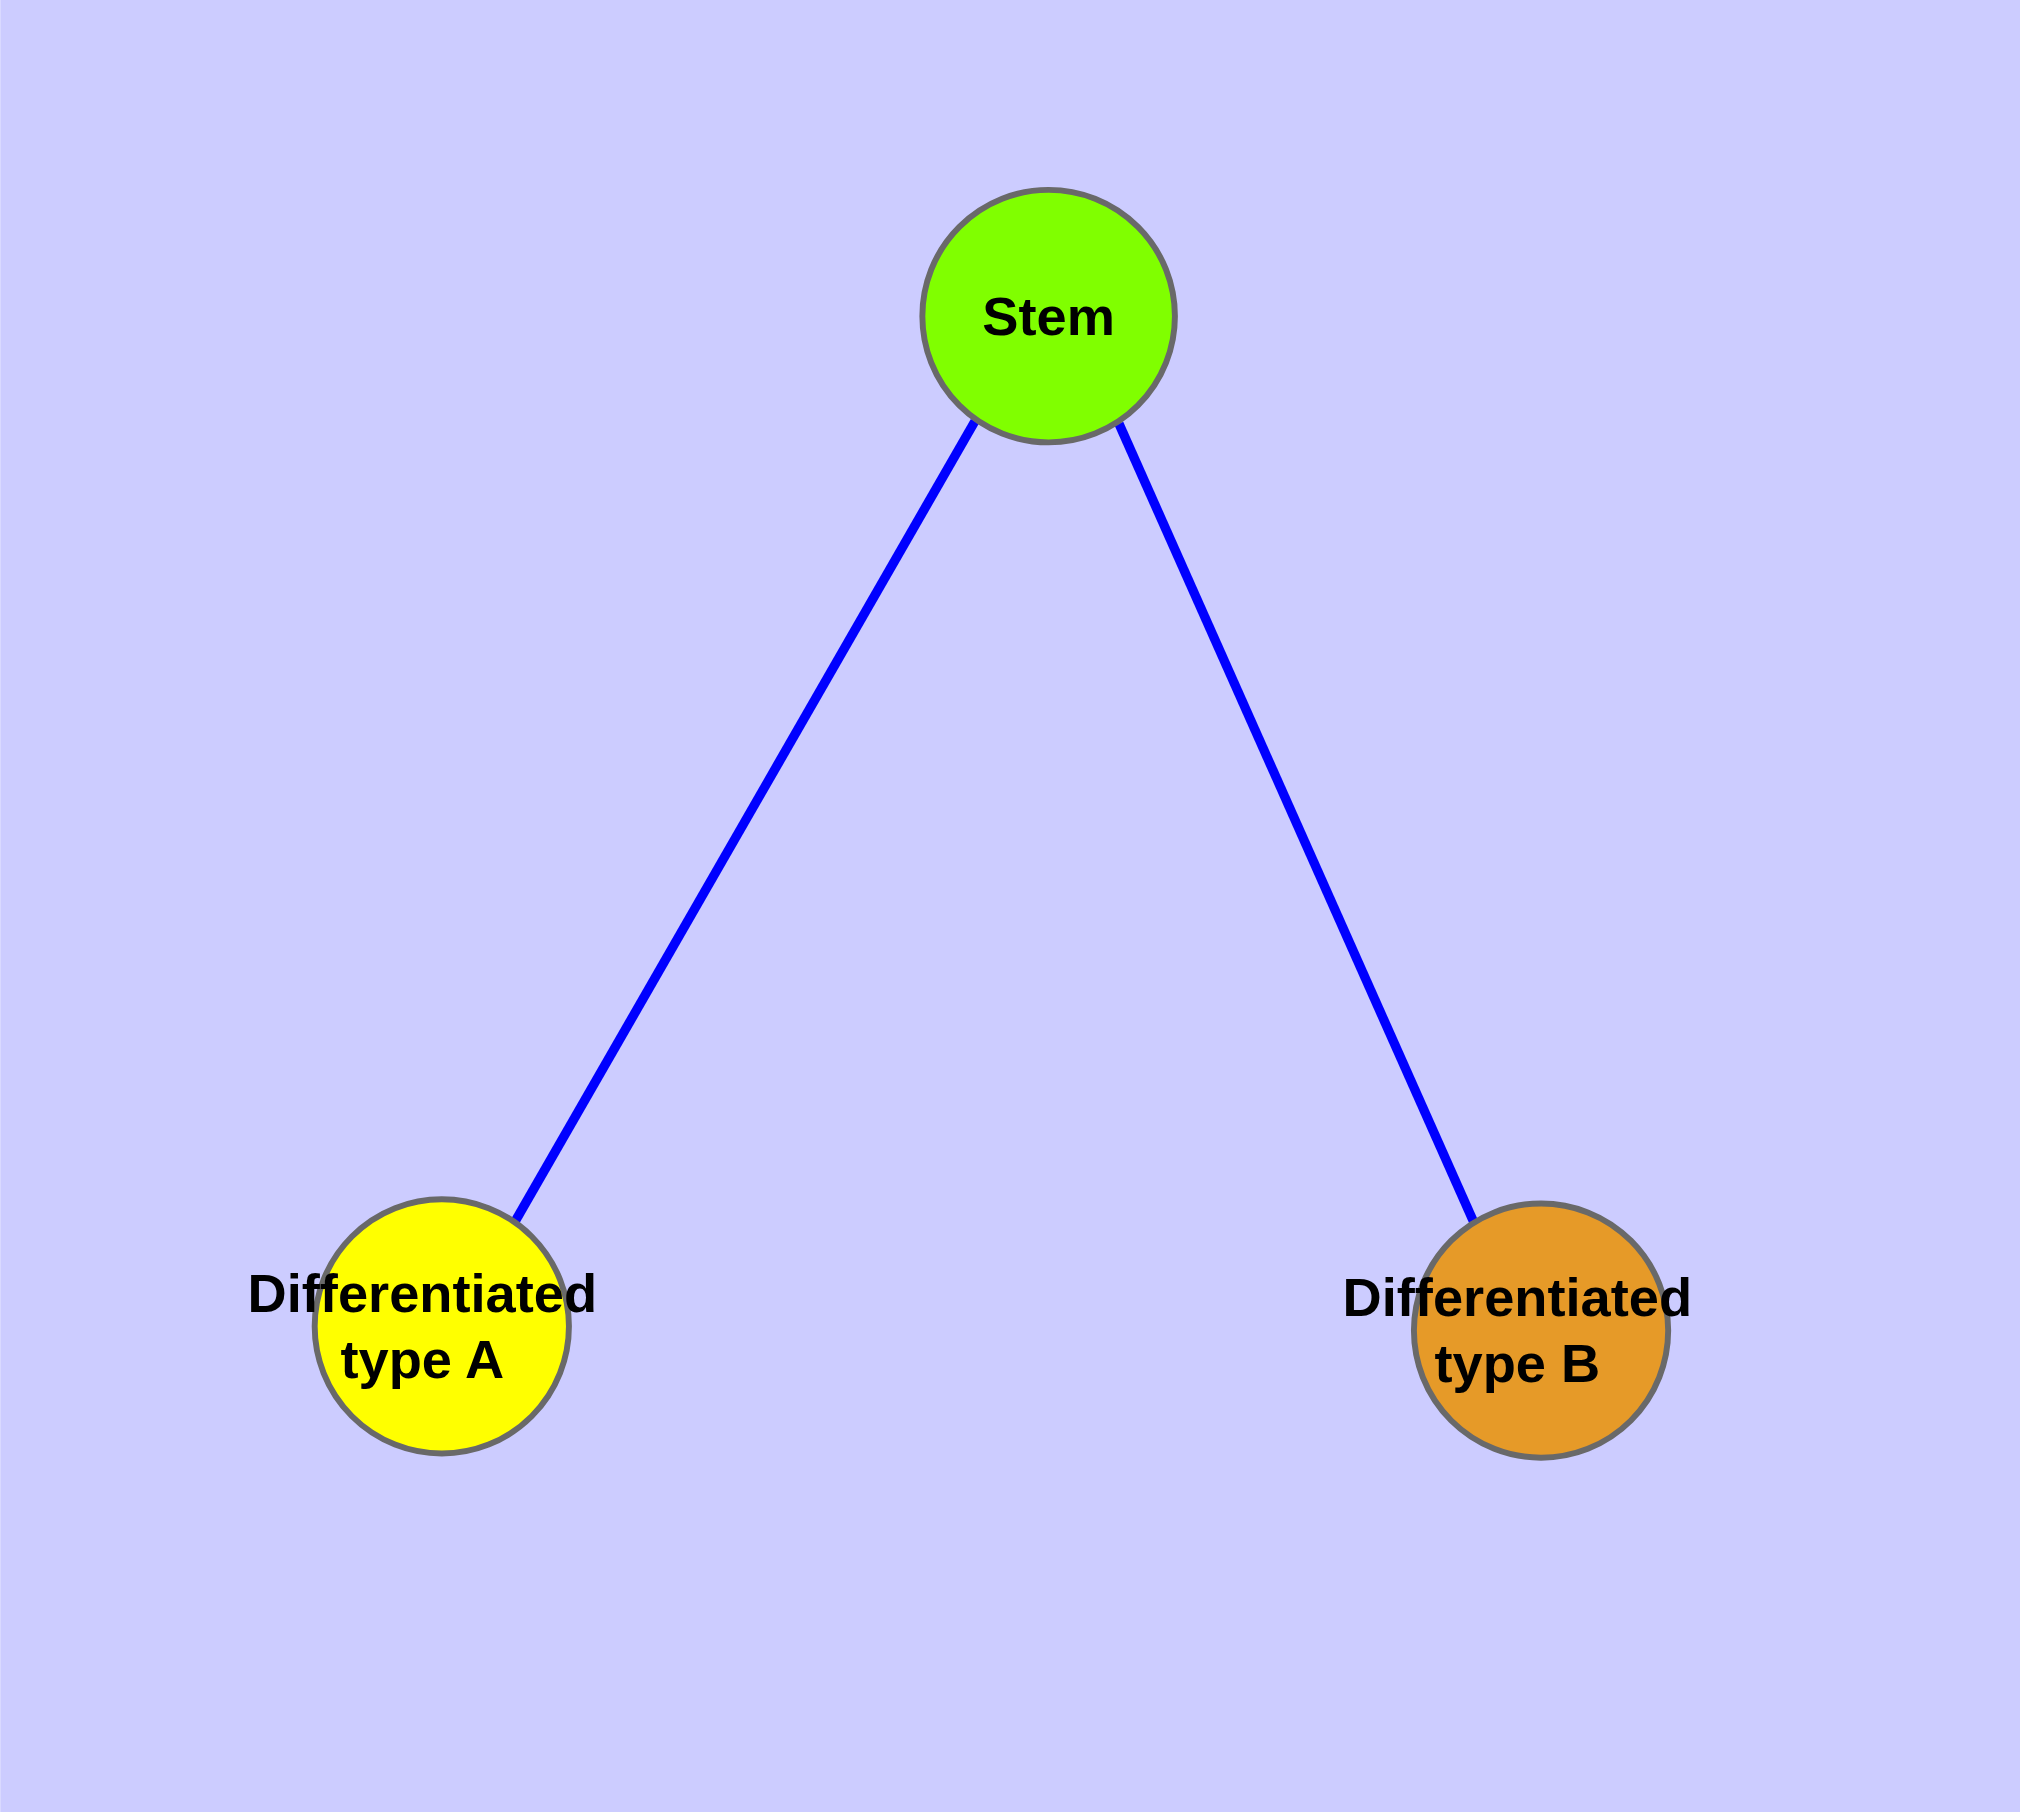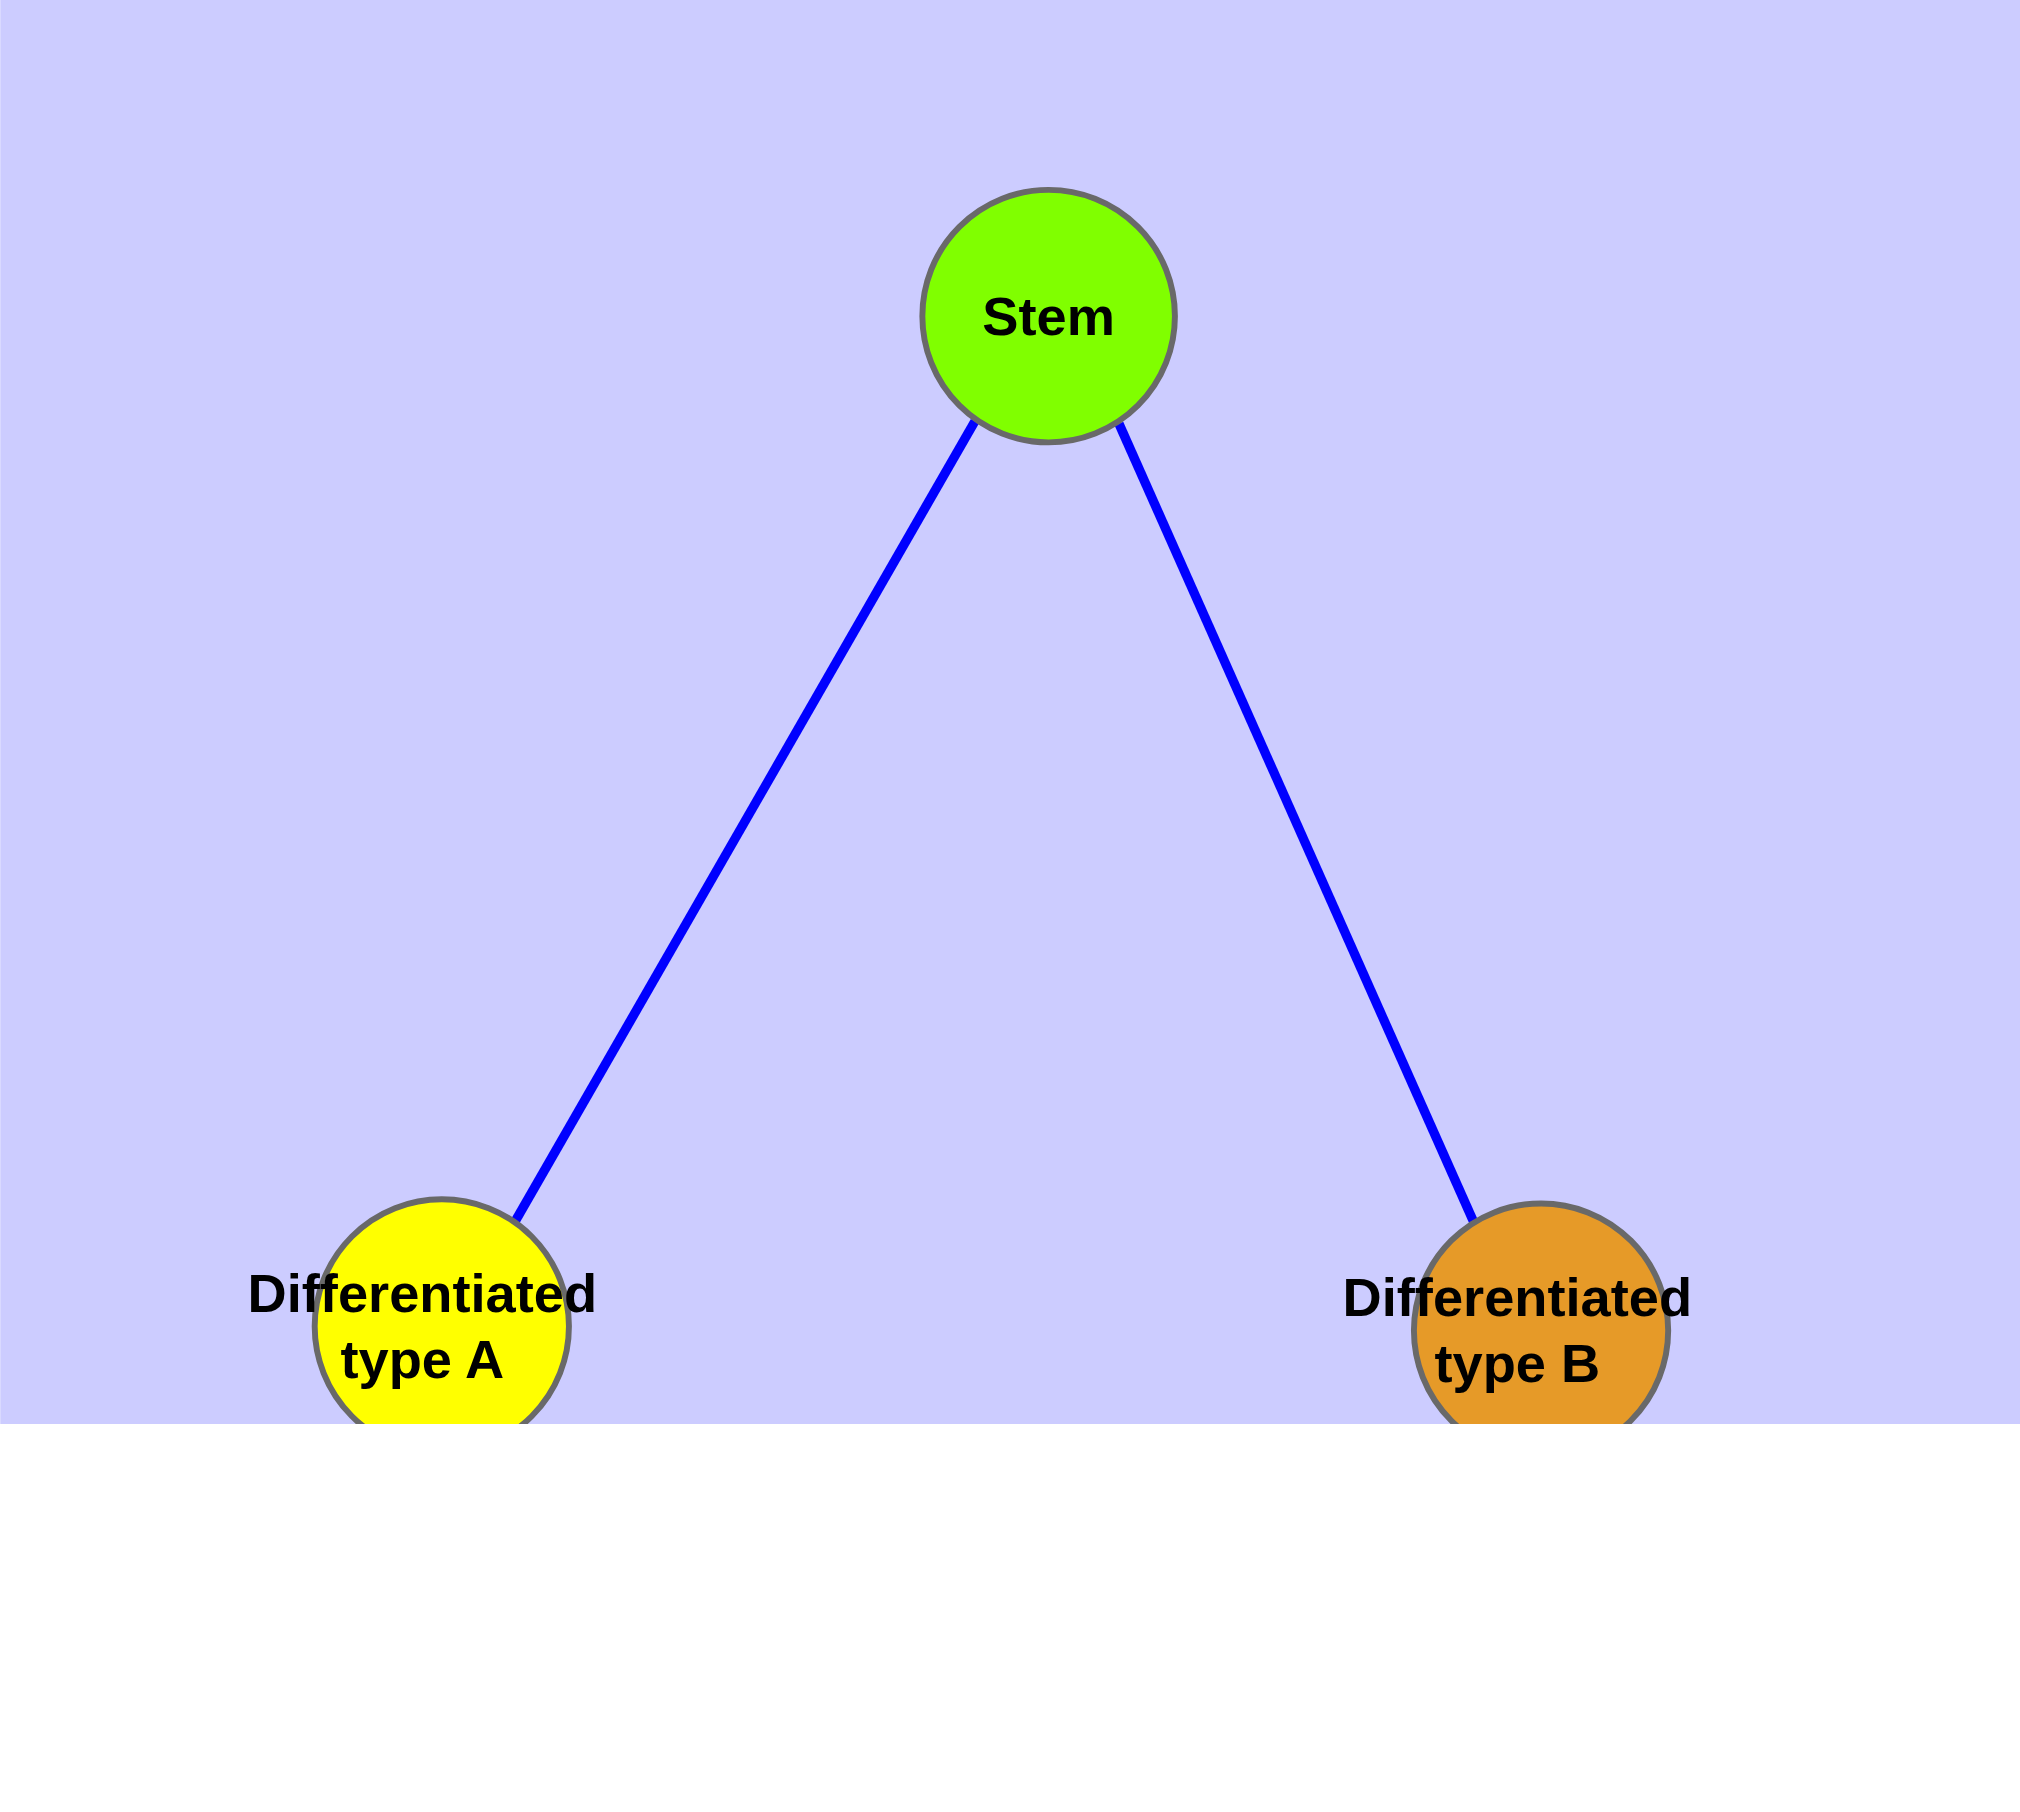--- a/index.html
+++ b/index.html
@@ -3,21 +3,21 @@
 <meta charset="utf-8">
 <style>
   html, body {
     margin: 0;
     padding: 0;
     background: #ffffff;
   }
   #canvas {
     position: relative;
     width: 2021px;
-    height: 1424px;
+    height: 1812px;
     overflow: hidden;
     font-family: "Liberation Sans", sans-serif;
   }
   #graph-svg {
     position: absolute;
     top: 0;
     left: 0;
     width: 2021px;
     height: 1812px;
     display: block;

